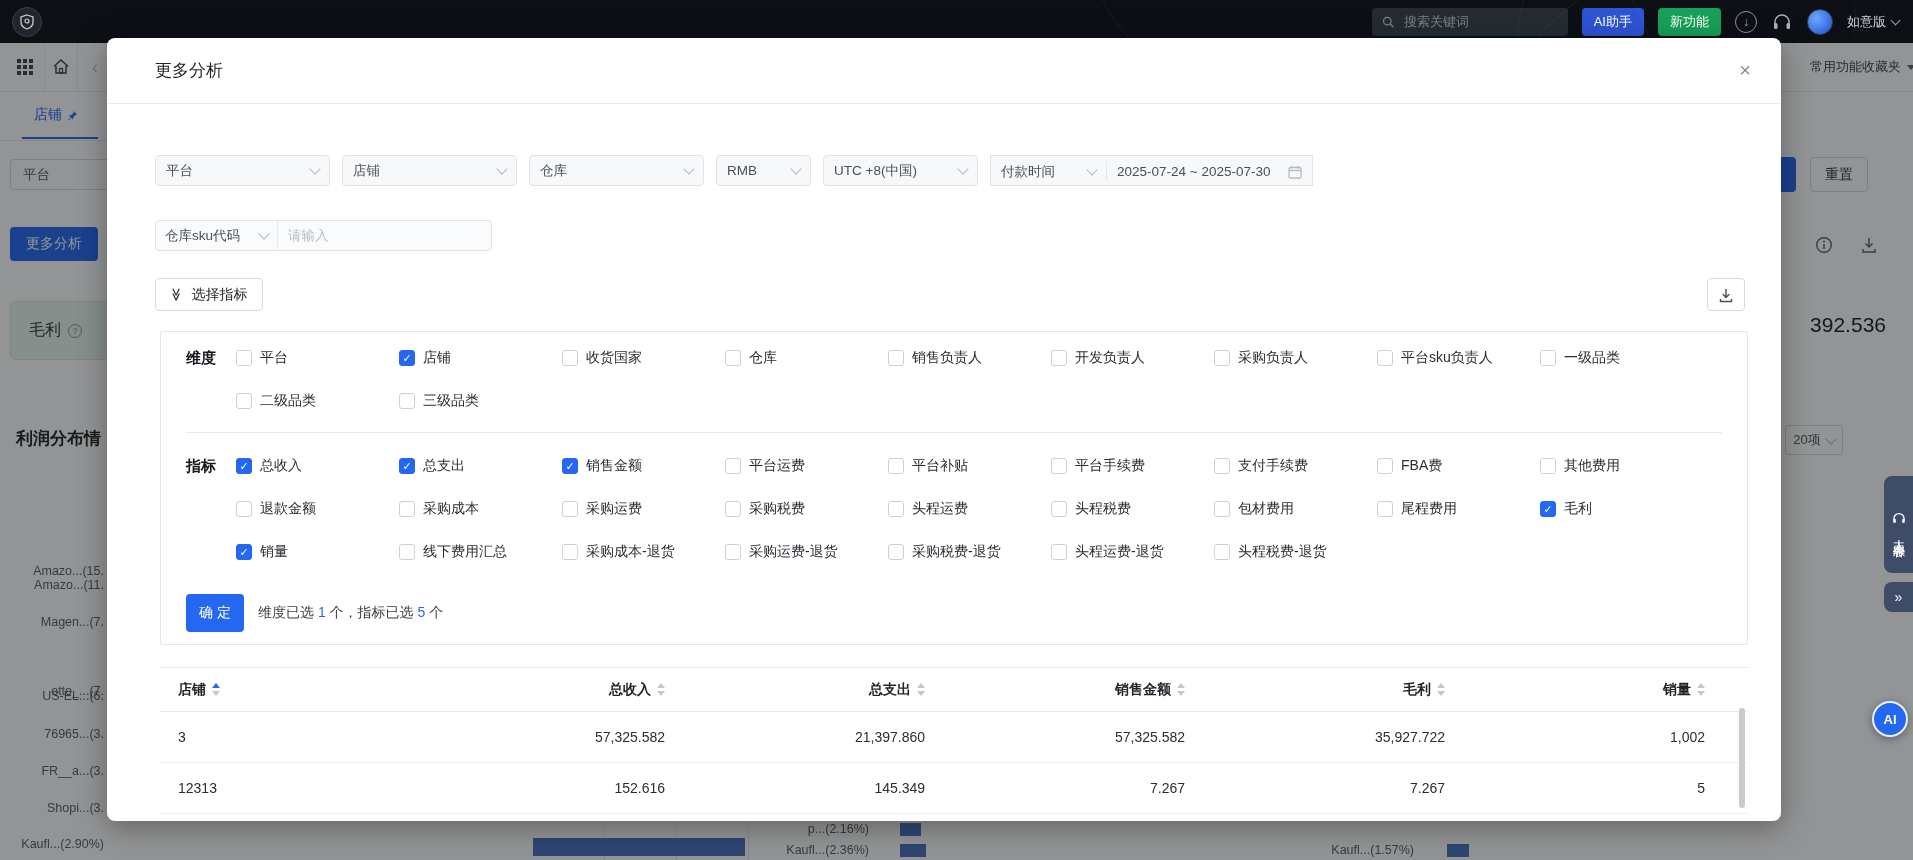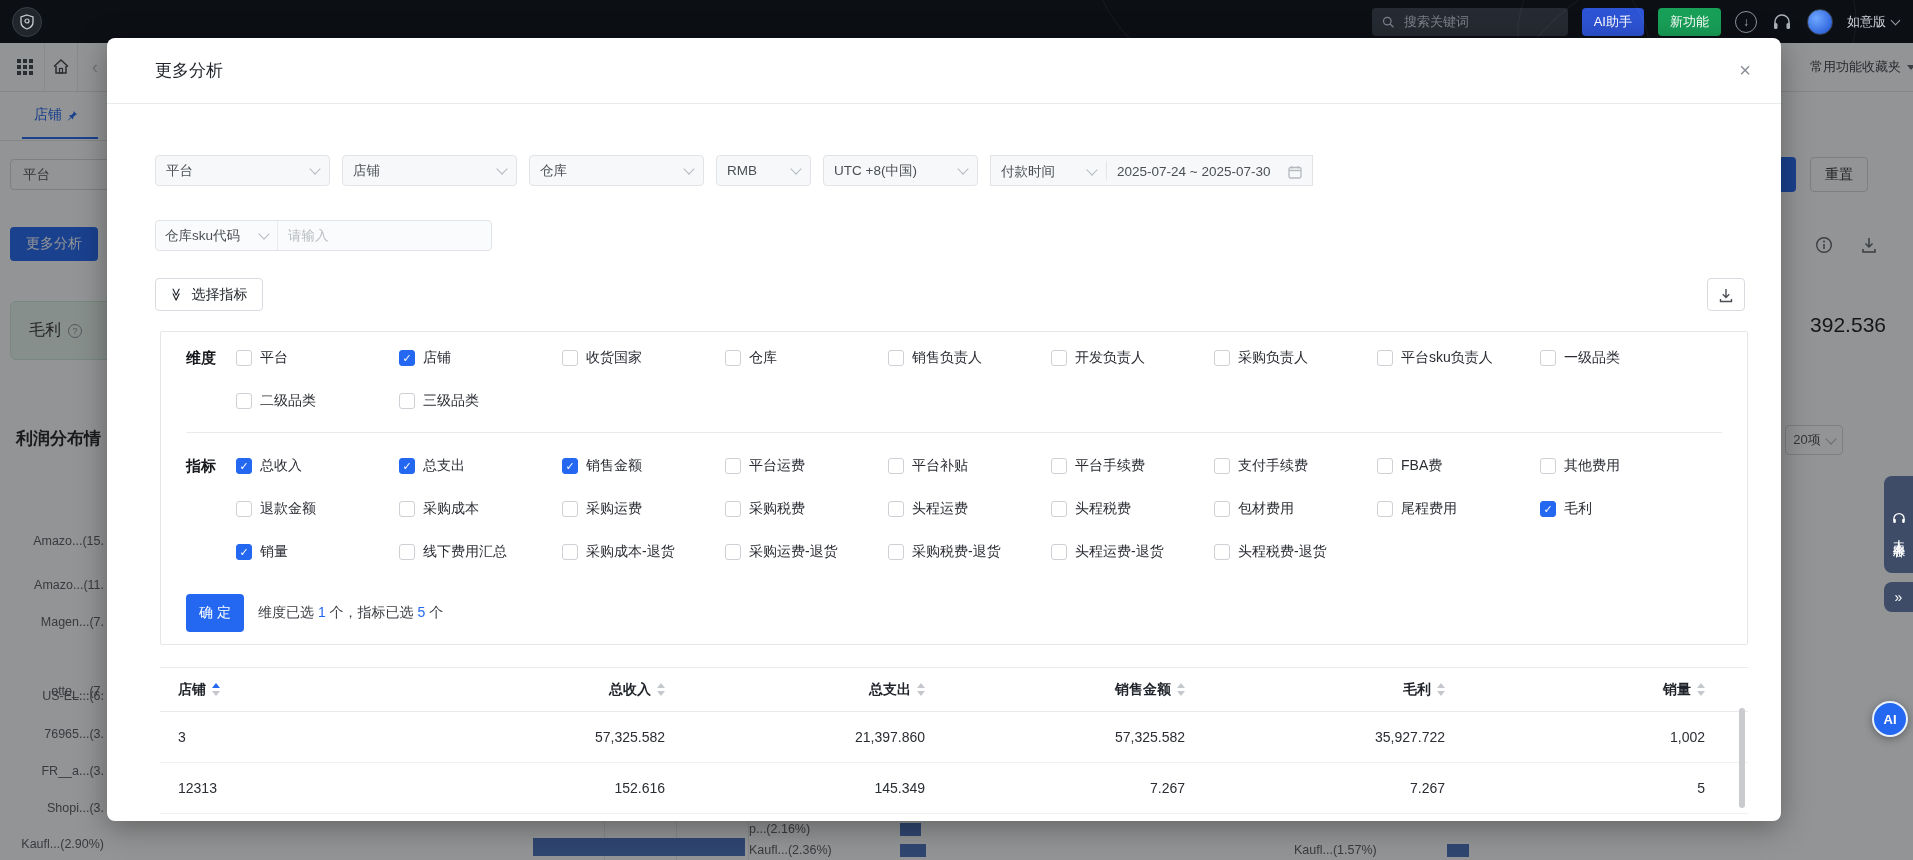--- a/index.html
+++ b/index.html
@@ -55,21 +55,21 @@
     color:#fff;font-size:14px;display:flex;align-items:center;justify-content:center}
   .gp-card{position:absolute;left:10px;top:209px;width:122px;height:59px;background:#e9f6ee;border:1px solid #cfe9da;
     border-radius:6px;display:flex;align-items:center;gap:7px;padding-left:18px}
   .gp-card .t{font-size:16px;color:#333}
   .qmark{width:14px;height:14px;border:1px solid #8a9199;border-radius:50%;color:#8a9199;font-size:9px;
     display:flex;align-items:center;justify-content:center}
   .profit-h{position:absolute;left:16px;top:335px;font-size:17px;font-weight:bold;color:#222;white-space:nowrap}
   .llab{position:absolute;left:0;width:104px;text-align:right;font-size:12.5px;color:#5a5d62;white-space:nowrap}
   .gline{position:absolute;width:1px;background:#ececee}
   .hbar{position:absolute;background:#4a72bd}
-  .mlab{position:absolute;font-size:12.5px;color:#5a5d62;width:120px;white-space:nowrap}
+  .mlab{position:absolute;font-size:12.5px;color:#5a5d62;text-align:right;width:120px;white-space:nowrap}
   .bg-reset{position:absolute;left:1810px;top:65px;width:58px;height:35px;border:1px solid #d9d9d9;border-radius:4px;
     background:#fff;font-size:14px;color:#333;display:flex;align-items:center;justify-content:center}
   .bg-bluesliver{position:absolute;left:1772px;top:65px;width:24px;height:35px;background:#2468f2;border-radius:4px}
   .bg-ico{position:absolute;top:140px;width:26px;height:26px;display:flex;align-items:center;justify-content:center}
   .bg-total{position:absolute;left:1746px;top:221px;width:140px;text-align:right;font-size:21px;font-weight:normal;color:#1a1a1a}
   .bg-psize{position:absolute;left:1785px;top:333px;width:58px;height:30px;border:1px solid #d9d9d9;border-radius:4px;
     background:#fff;font-size:13px;color:#555;display:flex;align-items:center;justify-content:center;gap:6px}
 
   
   .overlay{position:absolute;left:0;top:43px;right:0;bottom:0;background:rgba(15,17,20,.45);z-index:40}
@@ -215,21 +215,21 @@
   <div class="tab-underline"></div>
 
   <div class="bg-sel">平台</div>
   <div class="bg-more">更多分析</div>
   <div class="gp-card">
     <span class="t">毛利</span>
     <span class="qmark">?</span>
   </div>
   <div class="profit-h">利润分布情</div>
 
-  <div class="llab" style="top:442px">Amazo...(15.</div>
+  <div class="llab" style="top:472px">Amazo...(15.</div>
   <div class="llab" style="top:486px">Amazo...(11.</div>
   <div class="llab" style="top:523px">Magen...(7.</div>
   <div class="llab" style="top:592px">otto_...(7.</div>
   <div class="llab" style="top:597px">US-EL...(6.</div>
   <div class="llab" style="top:635px">76965...(3.</div>
   <div class="llab" style="top:672px">FR__a...(3.</div>
   <div class="llab" style="top:709px">Shopi...(3.</div>
   <div class="llab" style="top:745px">Kaufl...(2.90%)</div>
 
   <div class="gline" style="left:604px;top:700px;height:68px"></div>

